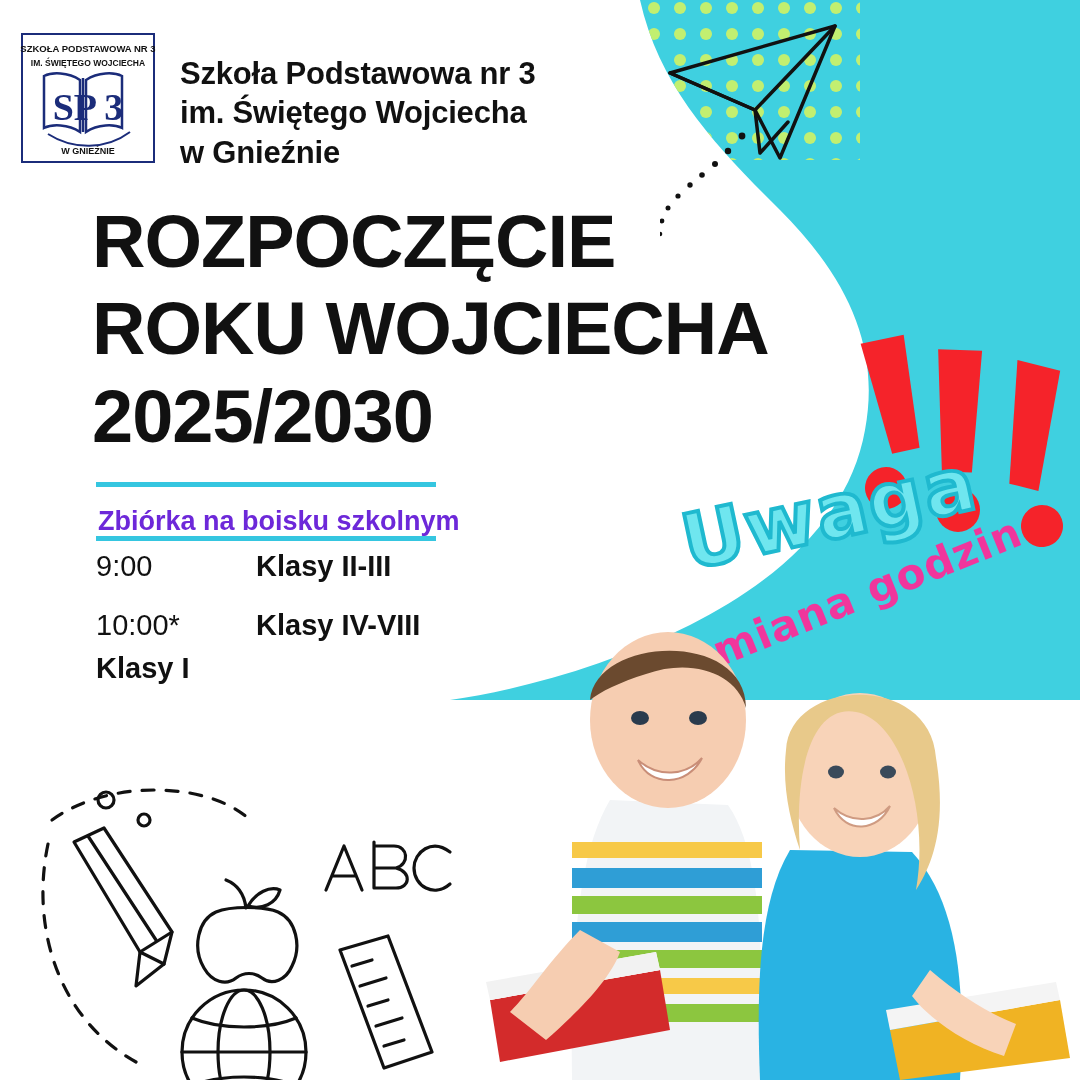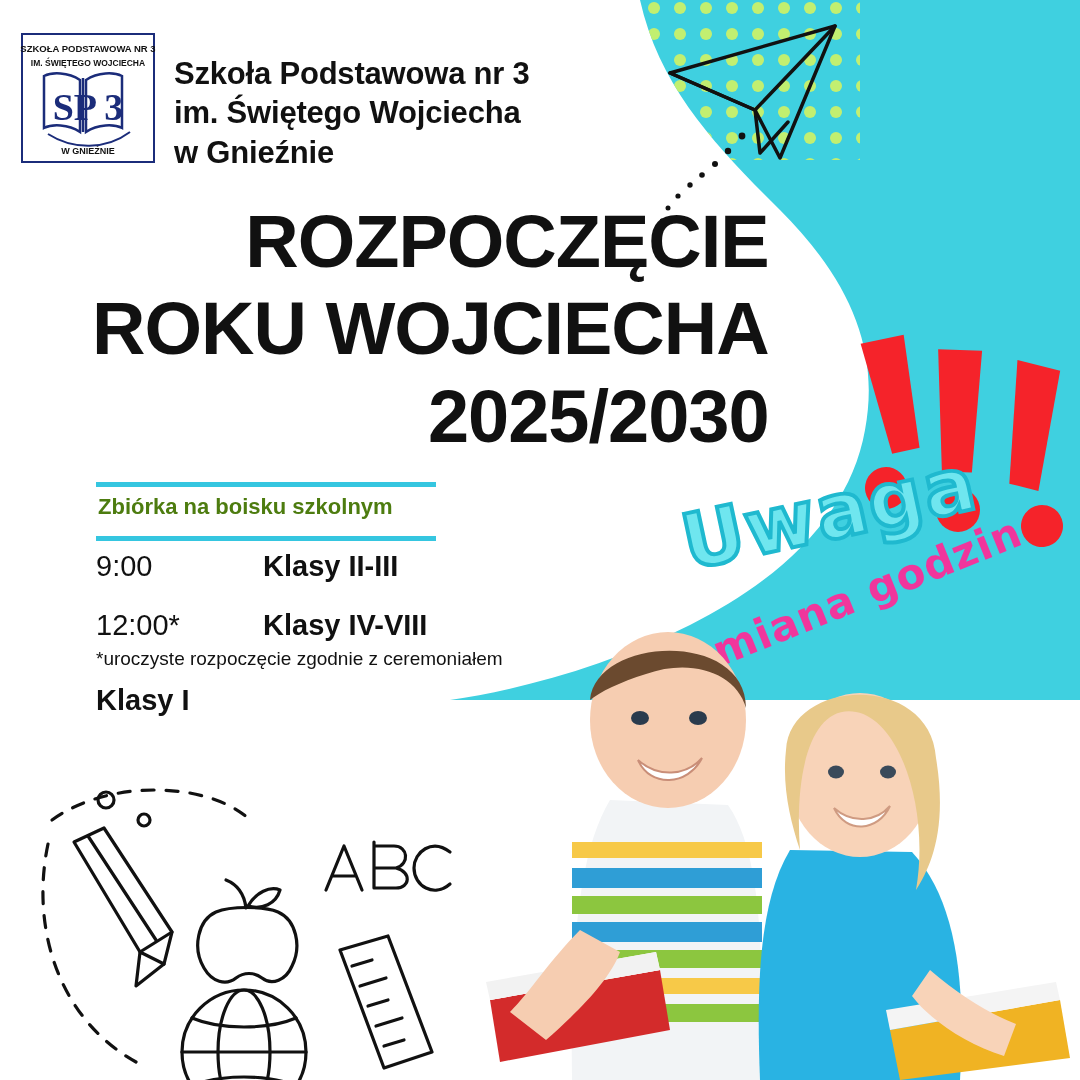--- a/index.html
+++ b/index.html
@@ -28,21 +28,21 @@
     pointer-events: none;
   }
 
   
   .header {
     position: absolute;
     top: 28px;
     left: 18px;
     display: flex;
     align-items: flex-start;
-    gap: 16px;
+    gap: 22px;
   }
   .logo-box {
     width: 140px;
     height: 140px;
     position: relative;
     flex: none;
   }
   .school-name {
     margin-top: 26px;
     font-size: 31px;
@@ -56,55 +56,53 @@
   
   .headline {
     position: absolute;
     left: 92px;
     top: 198px;
     color: #111111;
     font-weight: bold;
     font-size: 74px;
     line-height: 1.18;
     letter-spacing: -1px;
-    text-align: right;
   }
   .headline .line3 { letter-spacing: -1px; }
 
   
   .rule {
     position: absolute;
     left: 96px;
     width: 340px;
     height: 5px;
     background: #35c6e0;
   }
   .rule-top { top: 482px; }
   .rule-bottom { top: 536px; }
   .subtitle {
     position: absolute;
     left: 98px;
-    top: 494px;
-    font-size: 22px;
-    font-weight: bold;
-    color: #4d7c0f;
+    top: 506px;
+    font-size: 27px;
+    font-weight: bold;
+    color: #6d28d9;
   }
 
   
   .schedule {
     position: absolute;
     left: 96px;
     top: 550px;
     width: 540px;
   }
   .sched-row {
     display: flex;
     align-items: baseline;
     margin-bottom: 10px;
-    gap: 7px;
   }
   .sched-time {
     width: 160px;
     font-size: 29px;
     color: #111111;
     font-weight: normal;
   }
   .sched-class {
     font-size: 29px;
     font-weight: bold;
@@ -247,24 +245,23 @@
   <div class="rule rule-top"></div>
   <div class="subtitle">Zbiórka na boisku szkolnym</div>
   <div class="rule rule-bottom"></div>
 
   <div class="schedule">
     <div class="sched-row">
       <div class="sched-time">9:00</div>
       <div class="sched-class">Klasy II-III</div>
     </div>
     <div class="sched-row gap-row">
-      <div class="sched-time">12:00*</div>
+      <div class="sched-time">10:00*</div>
       <div class="sched-class">Klasy IV-VIII</div>
     </div>
-    <div class="sched-note">*uroczyste rozpoczęcie zgodnie z ceremoniałem</div>
     <div class="sched-row">
       <div class="sched-class">Klasy I</div>
     </div>
   </div>
 
   <div class="uwaga-wrap">
     <svg width="420" height="260" viewBox="0 0 420 260" style="position:absolute;left:80px;top:0;">
       <g fill="#f5232a">
         <path d="M132,18 L176,18 L168,132 L140,132 Z" transform="rotate(-12 154 75)"></path>
         <ellipse cx="146" cy="168" rx="21" ry="21" transform="rotate(-12 146 168)"></ellipse>

